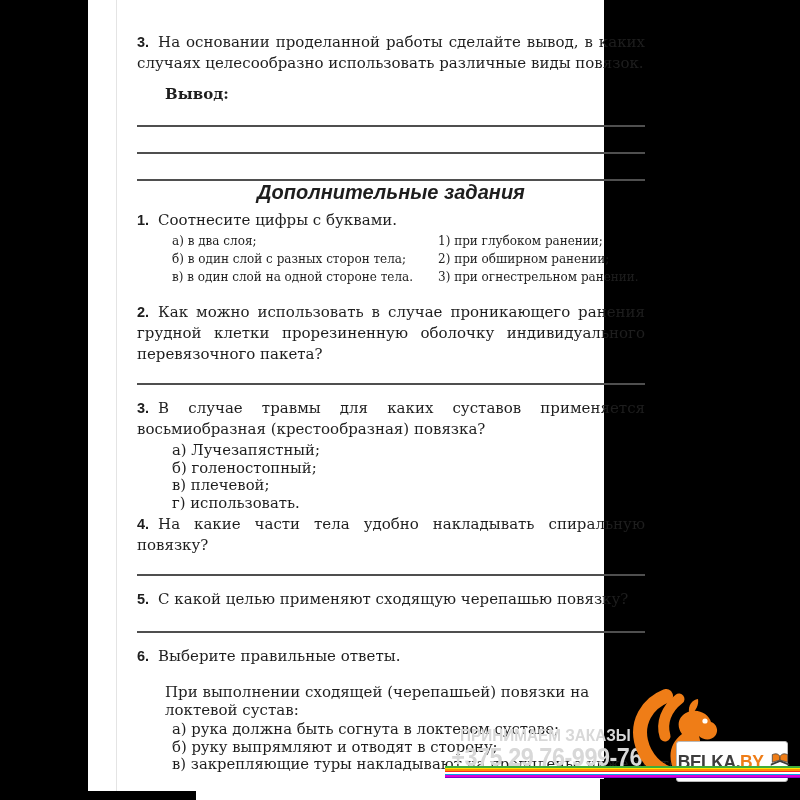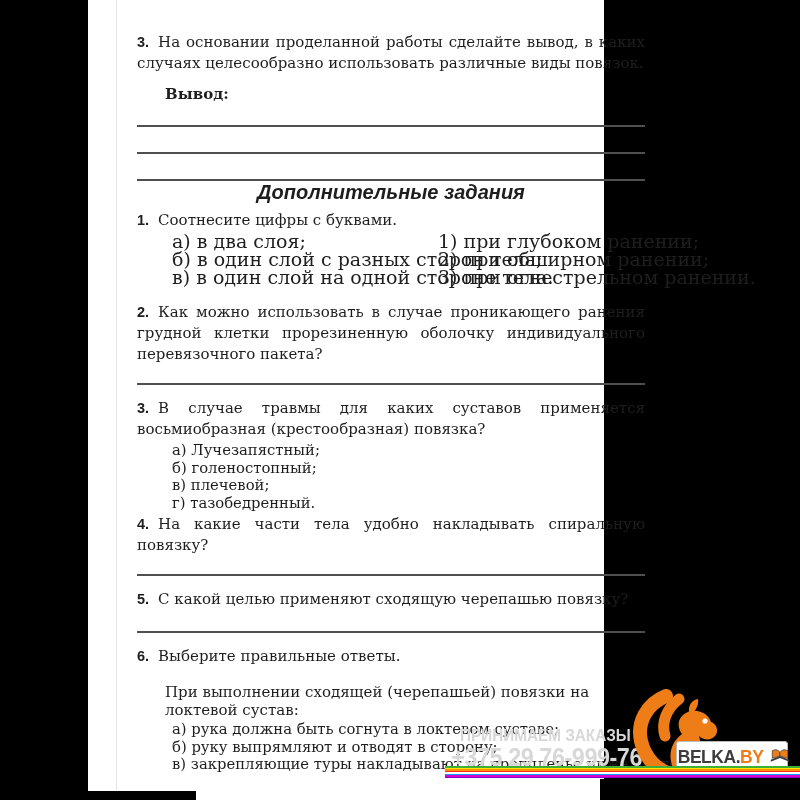--- a/index.html
+++ b/index.html
@@ -28,21 +28,21 @@
   .rule.r4 { margin-top:18px; } .rule.r5 { margin-top:18px; } .rule.r6 { margin-top:21px; }
   .section-heading {
     margin-top:1px; text-align:center;
     font-family:"Liberation Sans", sans-serif; font-weight:bold; font-style:italic;
     font-size:20px; line-height:21px;
   }
   .t1p { margin-top:7px; } .intro { margin-top:1px; padding-left:28px; font-size:15px; line-height:21px; }
   .match-grid {
     margin-top:1px; padding-left:35px;
     display:grid; grid-template-columns:266px auto;
-    font-size:19px; line-height:18px;
+    font-size:12px; line-height:18px;
   }
   .match-grid span { white-space:nowrap; }
   .t2p { margin-top:16px; } .t3p { margin-top:13px; }
   .opts { margin-top:1px; padding-left:35px; font-size:14.8px; line-height:17.5px; }
   .opts div { white-space:nowrap; }
   .t4p { margin-top:3px; } .t5p { margin-top:13px; } .t6p { margin-top:13px; }
   .intro6 { margin-top:16px; line-height:18px; }
 
   
   .wm { position:absolute; z-index:5; }
@@ -53,23 +53,23 @@
     transform:scaleX(0.9); transform-origin:right center; white-space:nowrap;
   }
   .wm-phone {
     left:408px; top:742px; width:234px; text-align:right;
     font-family:"Liberation Sans", sans-serif; font-weight:bold; font-size:26px;
     color:var(--wmgray,#d8d8d8); letter-spacing:-0.5px;
     transform:scaleX(0.9); transform-origin:right center; white-space:nowrap;
   }
   .wm-squirrel { left:632px; top:689px; width:86px; height:88px; }
   .wm-brandbox {
-    left:676px; top:741px; width:112px; height:28px;
+    left:676px; top:741px; width:112px; height:41px;
     background:#fff; border:1px solid #b9b9b9; border-radius:3px;
-    display:flex; align-items:flex-end; justify-content:center; gap:2px;
+    display:flex; align-items:center; justify-content:center; gap:2px;
   }
   .brand-text {
     font-family:"Liberation Sans", sans-serif; font-weight:bold; font-size:19px;
     letter-spacing:-0.5px; transform:scaleX(0.92); white-space:nowrap;
   }
   .brand-name { color:var(--branddark,#3d3d3d); }
   .brand-tld  { color:var(--orange,#ef7d17); }
   .wm-stripes { left:445px; top:766px; width:355px; }
   .black-corner-br { position:absolute; left:600px; top:779px; width:200px; height:21px; background:var(--backdrop,#000); z-index:4; }
   .black-corner-bl { position:absolute; left:0; top:791px; width:196px; height:9px; background:var(--backdrop,#000); z-index:4; }
@@ -103,21 +103,21 @@
 
     <p class="para t2p"><span class="tnum">2.</span><span>Как можно использовать в случае проникающего ранения грудной клетки прорезиненную оболочку индивидуального перевязочного пакета?</span></p>
 
     <div class="rule r4"></div>
 
     <p class="para t3p"><span class="tnum">3.</span><span>В случае травмы для каких суставов применяется восьмиобразная (крестообразная) повязка?</span></p>
     <div class="opts">
       <div>а) Лучезапястный;</div>
       <div>б) голеностопный;</div>
       <div>в) плечевой;</div>
-      <div>г) тазобедренный.</div>
+      <div>г) использовать.</div>
     </div>
 
     <p class="para t4p"><span class="tnum">4.</span><span>На какие части тела удобно накладывать спиральную повязку?</span></p>
 
     <div class="rule r5"></div>
 
     <p class="para t5p"><span class="tnum">5.</span><span>С какой целью применяют сходящую черепашью повязку?</span></p>
 
     <div class="rule r6"></div>
 

